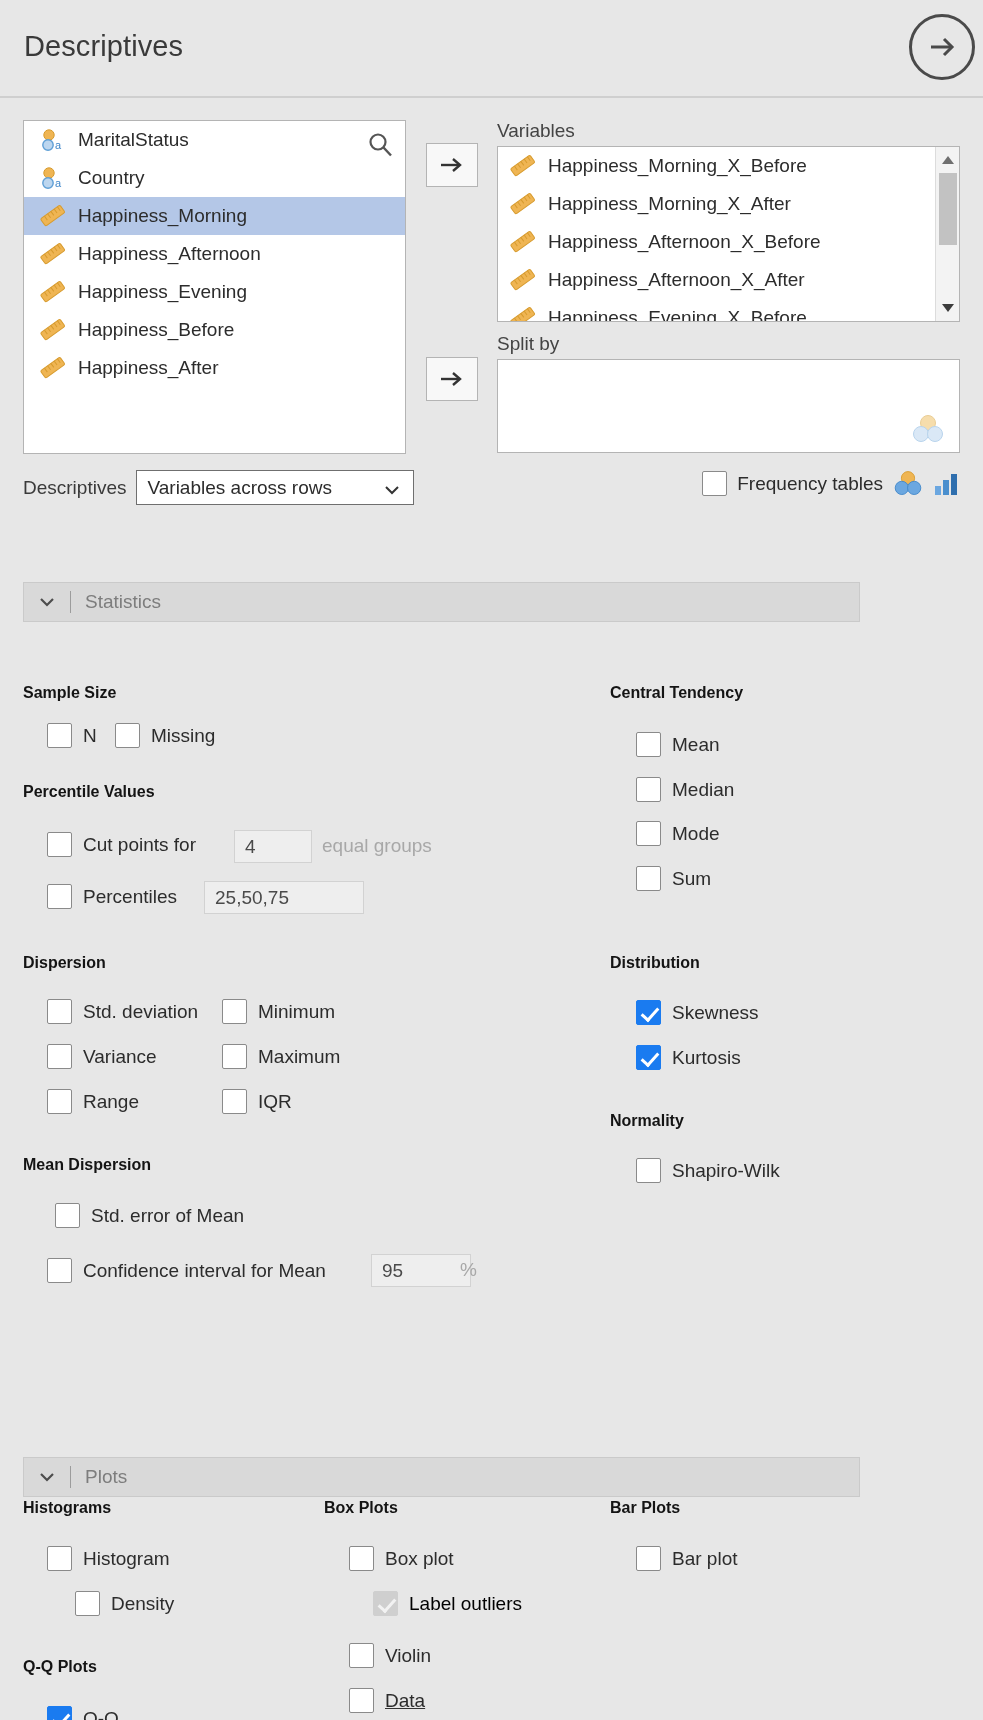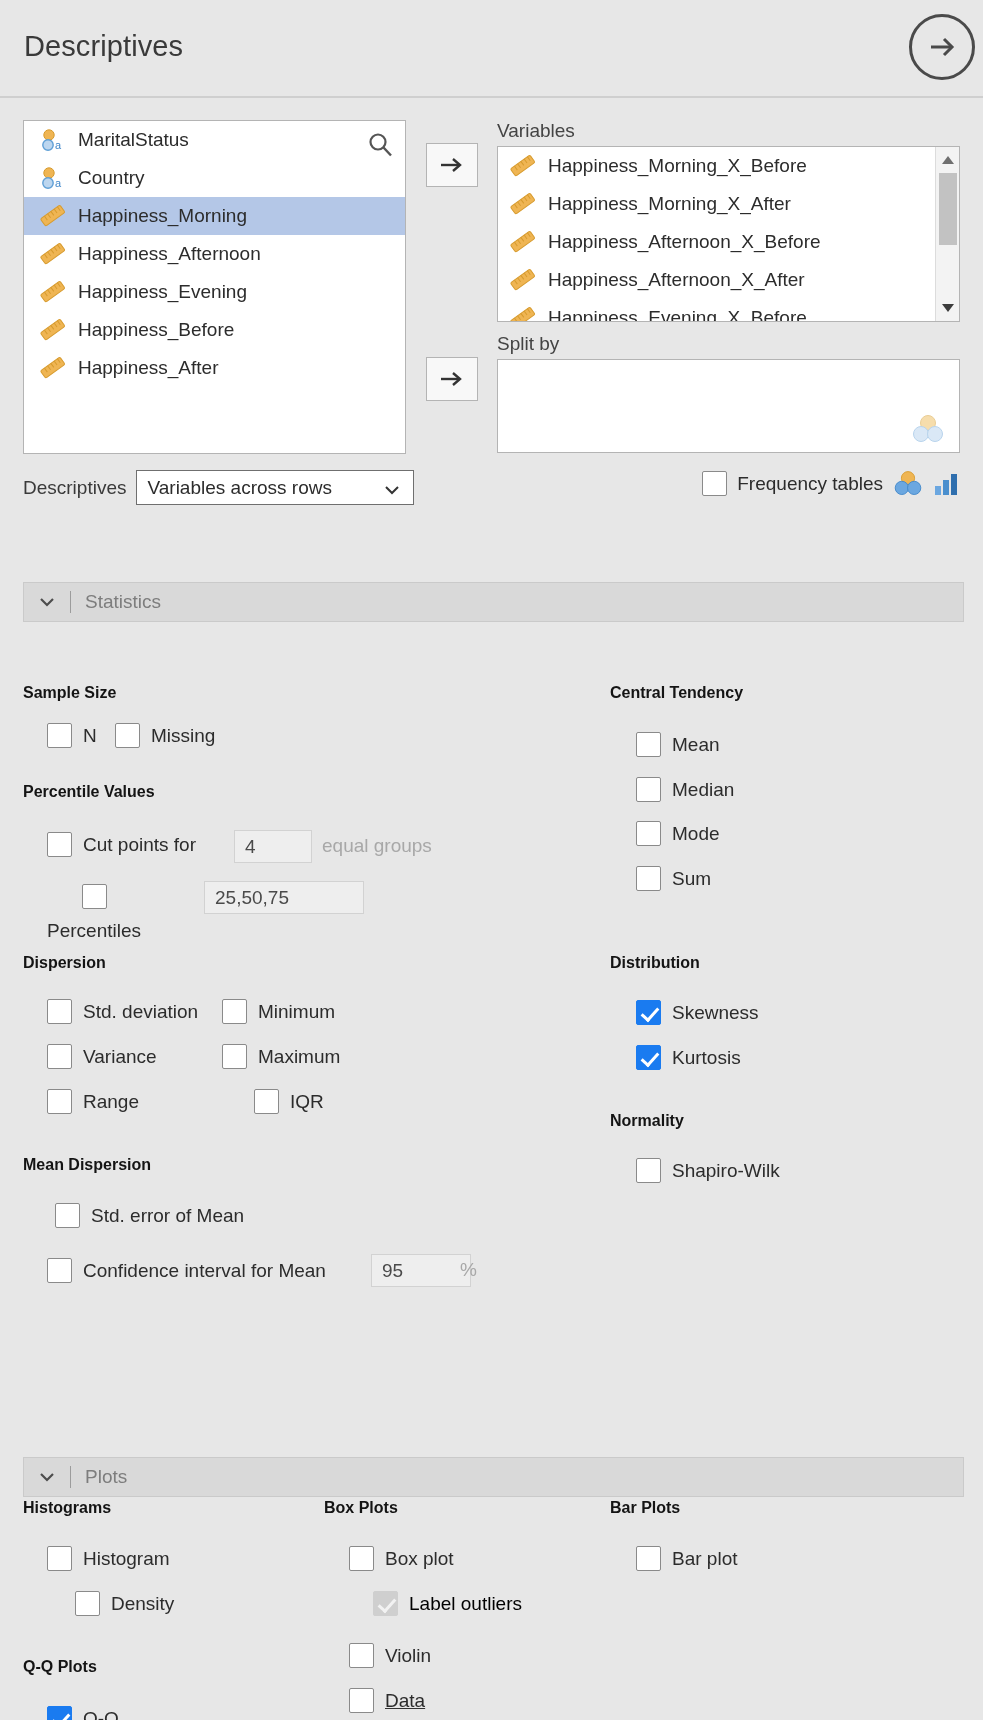--- a/index.html
+++ b/index.html
@@ -184,21 +184,21 @@
     border: solid #f2f2f2; border-width: 0 3px 3px 0;
     transform: rotate(42deg);
   }
 
   .opt { display:flex; align-items:center; gap: 11px; }
   .opt .t { font-size: 19px; color:#2c2c2c; }
   .opt .t.dim { color:#000000; }
 
   
   .sect-bar {
-    position:absolute; left: 23px; width: 941px; height: 40px;
+    position:absolute; left: 23px; width: 837px; height: 40px;
     background: #d9d9d9;
     border: 1px solid #cacaca;
     display:flex; align-items:center;
     cursor:pointer;
   }
   .sect-bar .chev-wrap { width: 46px; display:flex; justify-content:center; }
   .sect-bar .divider { width:1px; height: 22px; background:#9c9c9c; }
   .sect-bar .title { margin-left: 14px; font-size: 19px; color:#7d7d7d; }
 
   .grp-title {
@@ -514,21 +514,21 @@
   <div class="grp-title" style="left:23px; top:685px;">Percentile Values</div>
   <div class="opt opt-abs" style="left:47px; top:734px;">
     <div class="cb"></div>
     <span class="t">Cut points for</span>
   </div>
   <div class="txtfield opt-abs" style="left:234px; top:732px; width:78px;">
     <span>4</span>
   </div>
   <div class="unit opt-abs" style="left:322px; top:737px;">equal groups</div>
 
-  <div class="opt opt-abs" style="left:47px; top:786px;flex-direction:column;">
+  <div class="opt opt-abs" style="left:47px; top:786px;">
     <div class="cb"></div>
     <span class="t">Percentiles</span>
   </div>
   <div class="txtfield opt-abs" style="left:204px; top:783px; width:160px;">
     <span>25,50,75</span>
   </div>
 
   <div class="grp-title" style="left:23px; top:856px;">Dispersion</div>
   <div class="opt opt-abs" style="left:47px; top:901px;">
     <div class="cb"></div>
@@ -543,21 +543,21 @@
     <span class="t">Variance</span>
   </div>
   <div class="opt opt-abs" style="left:222px; top:946px;">
     <div class="cb"></div>
     <span class="t">Maximum</span>
   </div>
   <div class="opt opt-abs" style="left:47px; top:991px;">
     <div class="cb"></div>
     <span class="t">Range</span>
   </div>
-  <div class="opt opt-abs" style="left:222px; top:991px;margin-left:32px;">
+  <div class="opt opt-abs" style="left:222px; top:991px;">
     <div class="cb"></div>
     <span class="t">IQR</span>
   </div>
 
   <div class="grp-title" style="left:23px; top:1058px;">Mean Dispersion</div>
   <div class="opt opt-abs" style="left:47px; top:1105px;padding-left:8px;">
     <div class="cb"></div>
     <span class="t">Std. error of Mean</span>
   </div>
   <div class="opt opt-abs" style="left:47px; top:1160px;">

